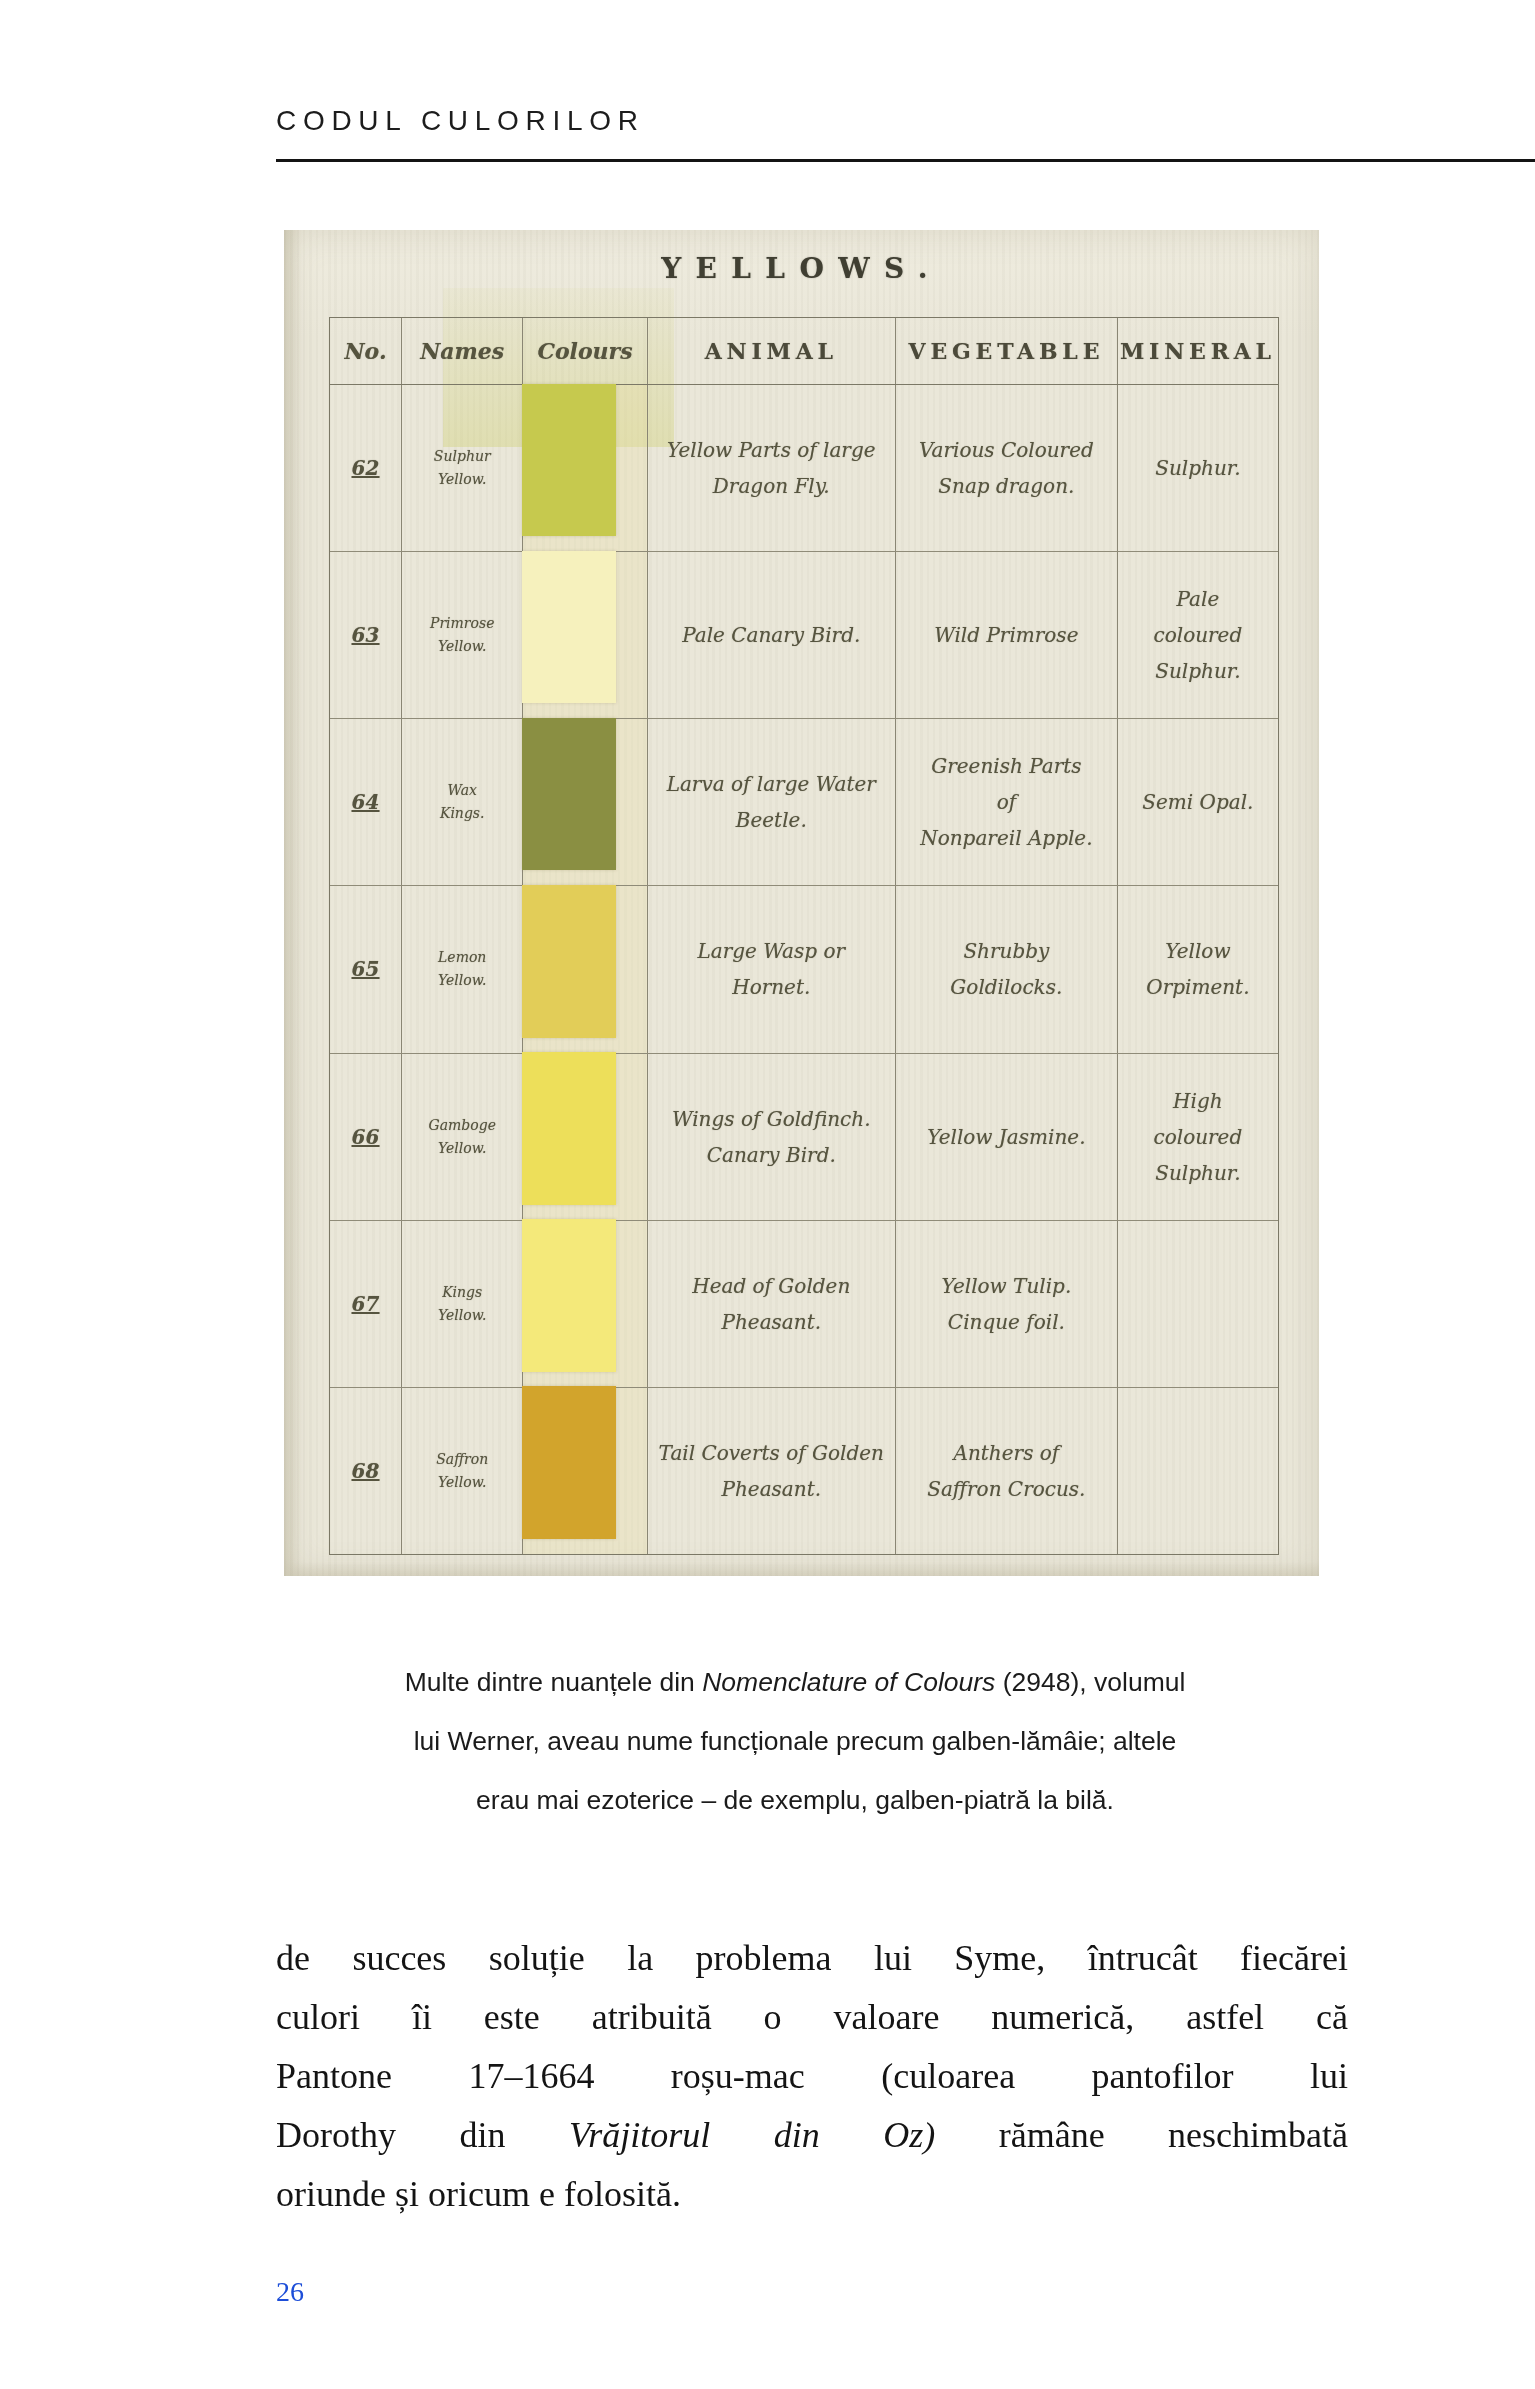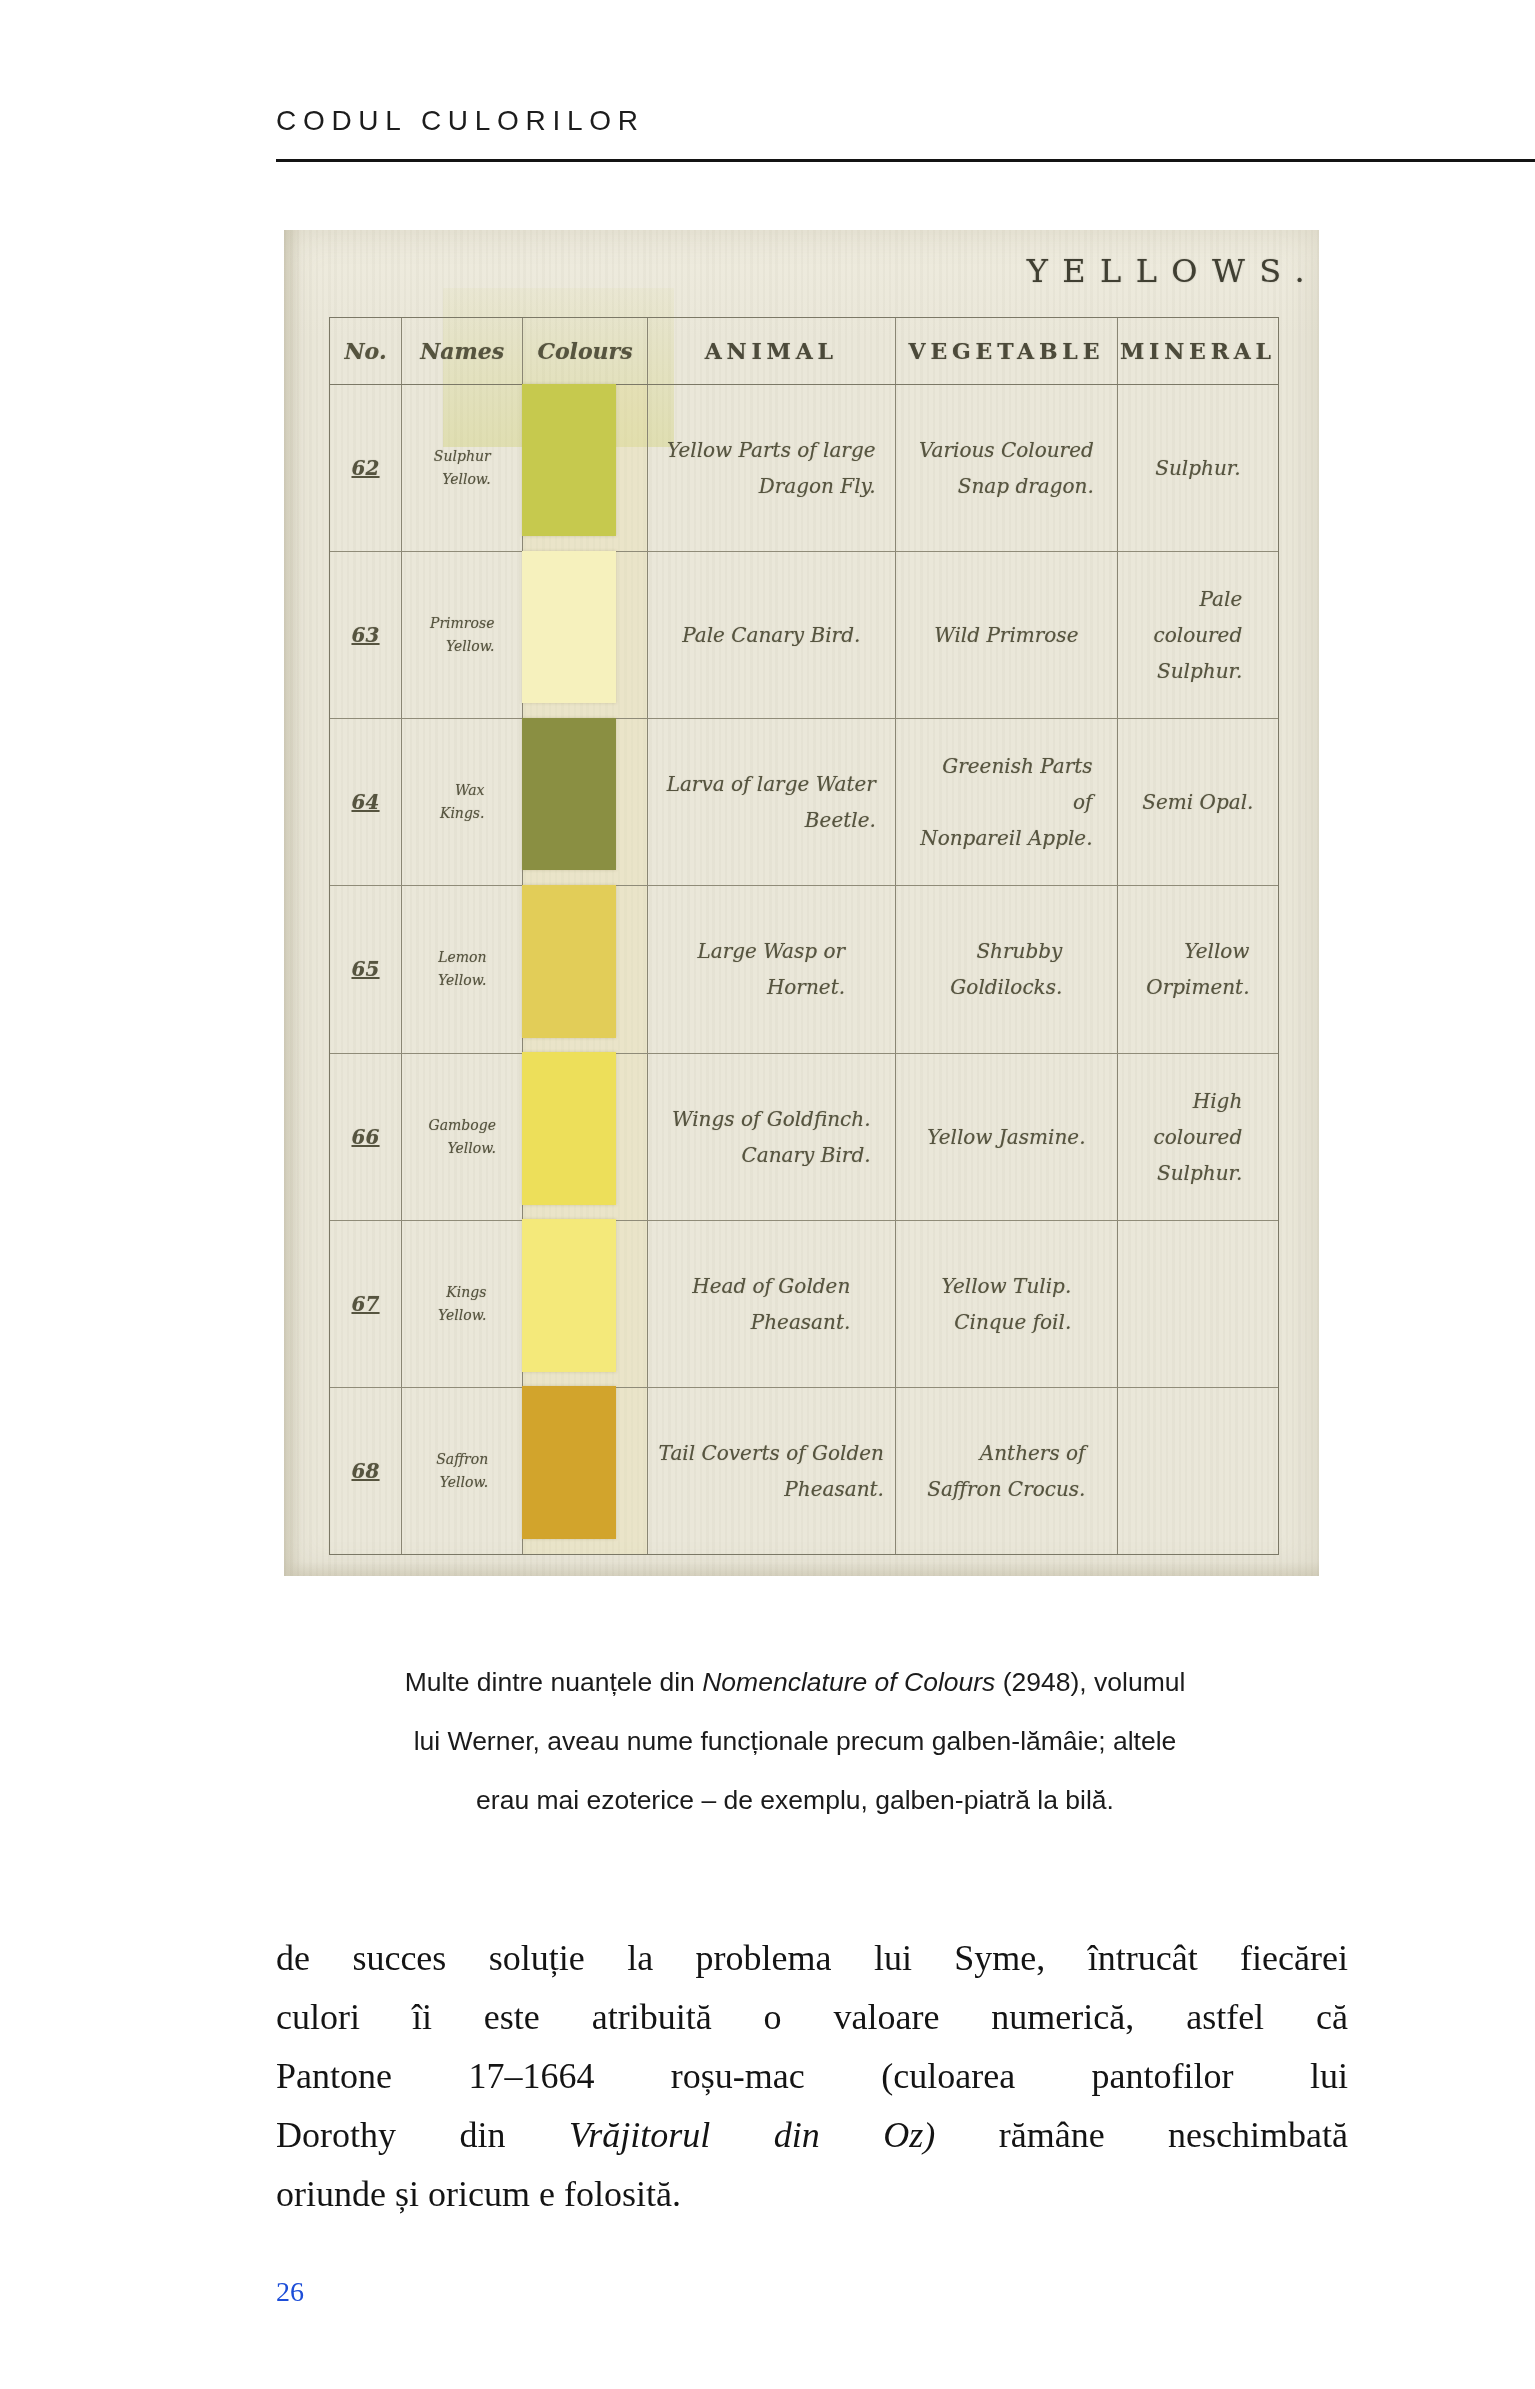--- a/index.html
+++ b/index.html
@@ -14,36 +14,36 @@
 
   
   .plate{position:absolute;left:284px;top:230px;width:1035px;height:1346px;
         background:
           repeating-linear-gradient(90deg, rgba(110,105,80,.04) 0 2.4px, rgba(0,0,0,0) 2.4px 6.3px),
           linear-gradient(90deg,#d9d5c3 0,rgba(217,213,195,0) 18.3px),
           linear-gradient(0deg,#ddd9c8 0,rgba(221,217,200,0) 14.4px),
           linear-gradient(180deg,#efecdf 0,#eae7d9 106px);
         background-color:#eae7d9;
         box-shadow:inset 0 0 34px rgba(140,130,100,.22);}
-  .plate-title{position:absolute;left:0;right:0;top:22px;text-align:right;
-        font-family:"DejaVu Serif",serif;font-weight:normal;font-size:32px;letter-spacing:14.4px;
+  .plate-title{position:absolute;left:0;right:0;top:22px;text-align:center;
+        font-family:"DejaVu Serif",serif;font-weight:bold;font-size:28px;letter-spacing:14.4px;
         color:#403f32;text-shadow:0 0 1.4px rgba(64,63,50,.45);}
   .header-tint{position:absolute;left:159px;top:58px;width:231px;height:159px;
         background:linear-gradient(180deg,rgba(206,206,110,.08),rgba(203,205,100,.34));
         pointer-events:none;}
 
   
   .ctable{position:absolute;left:45px;top:87px;width:948px;height:1236px;
         border:1.4px solid #7b7866;display:flex;flex-direction:column;
         font-family:"DejaVu Serif",serif;}
   .trow{display:grid;grid-template-columns:7.6% 12.8% 13.1% 26.2% 23.4% 16.9%;
         border-bottom:1px solid #8f8b78;flex:1;min-height:0;}
   .trow:last-child{border-bottom:none;}
   .thead{flex:0 0 66px;border-bottom:1.4px solid #7b7866;}
-  .td,.th{display:flex;align-items:center;justify-content:center;text-align:right;
+  .td,.th{display:flex;align-items:center;justify-content:center;text-align:center;
         border-right:1px solid #8a8674;min-width:0;position:relative;
         color:#56543f;text-shadow:0 0 1px rgba(86,84,63,.5);}
   .td:last-child,.th:last-child{border-right:none;}
   .th{font-size:22px;font-style:italic;font-weight:bold;}
   .th.caps{font-style:normal;letter-spacing:4.8px;font-size:22px;color:#4c4a3a;}
   .cell-no{font-size:20px;font-style:italic;font-weight:bold;text-decoration:underline;}
   .cell-name{font-size:14px;font-style:italic;line-height:1.65;white-space:pre-line;}
   .cell-desc{font-size:20px;font-style:italic;line-height:1.8;white-space:pre-line;padding:0 7.7px;}
   .cell-colour{background:rgba(233,224,160,.28);}
   .swatch{position:absolute;left:-1px;top:-1.4px;bottom:9%;width:76%;

